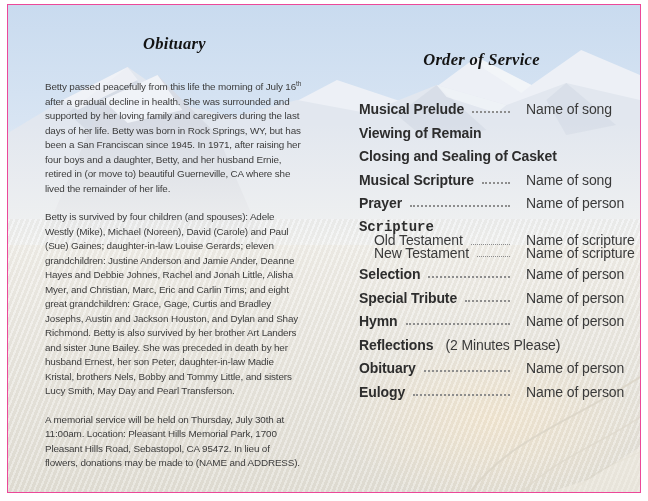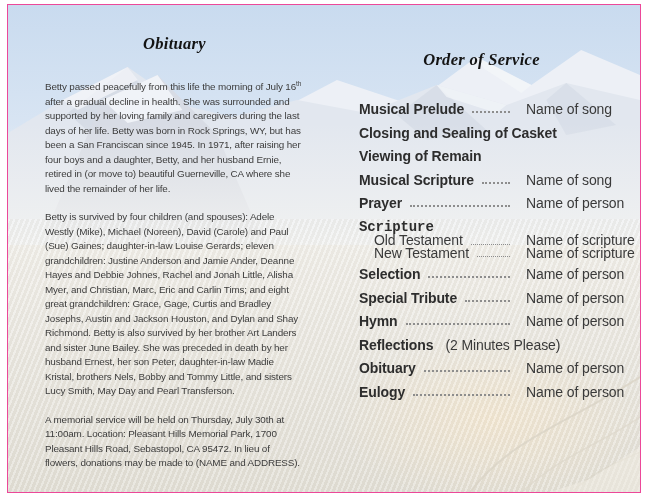--- a/index.html
+++ b/index.html
@@ -96,25 +96,25 @@
       <div>
 
         <div class="os-row">
           <span class="os-label">Musical Prelude</span>
           <span class="os-dots"></span>
           <span class="os-value">Name of song</span>
         </div>
 
 
         <div class="os-row plain">
-          <span class="os-label">Closing and Sealing of Casket</span>
+          <span class="os-label">Viewing of Remain</span>
         </div>
 
         <div class="os-row plain">
-          <span class="os-label">Viewing of Remain</span>
+          <span class="os-label">Closing and Sealing of Casket</span>
         </div>
 
         <div class="os-row">
           <span class="os-label">Musical Scripture</span>
           <span class="os-dots"></span>
           <span class="os-value">Name of song</span>
         </div>
 
         <div class="os-row">
           <span class="os-label">Prayer</span>

